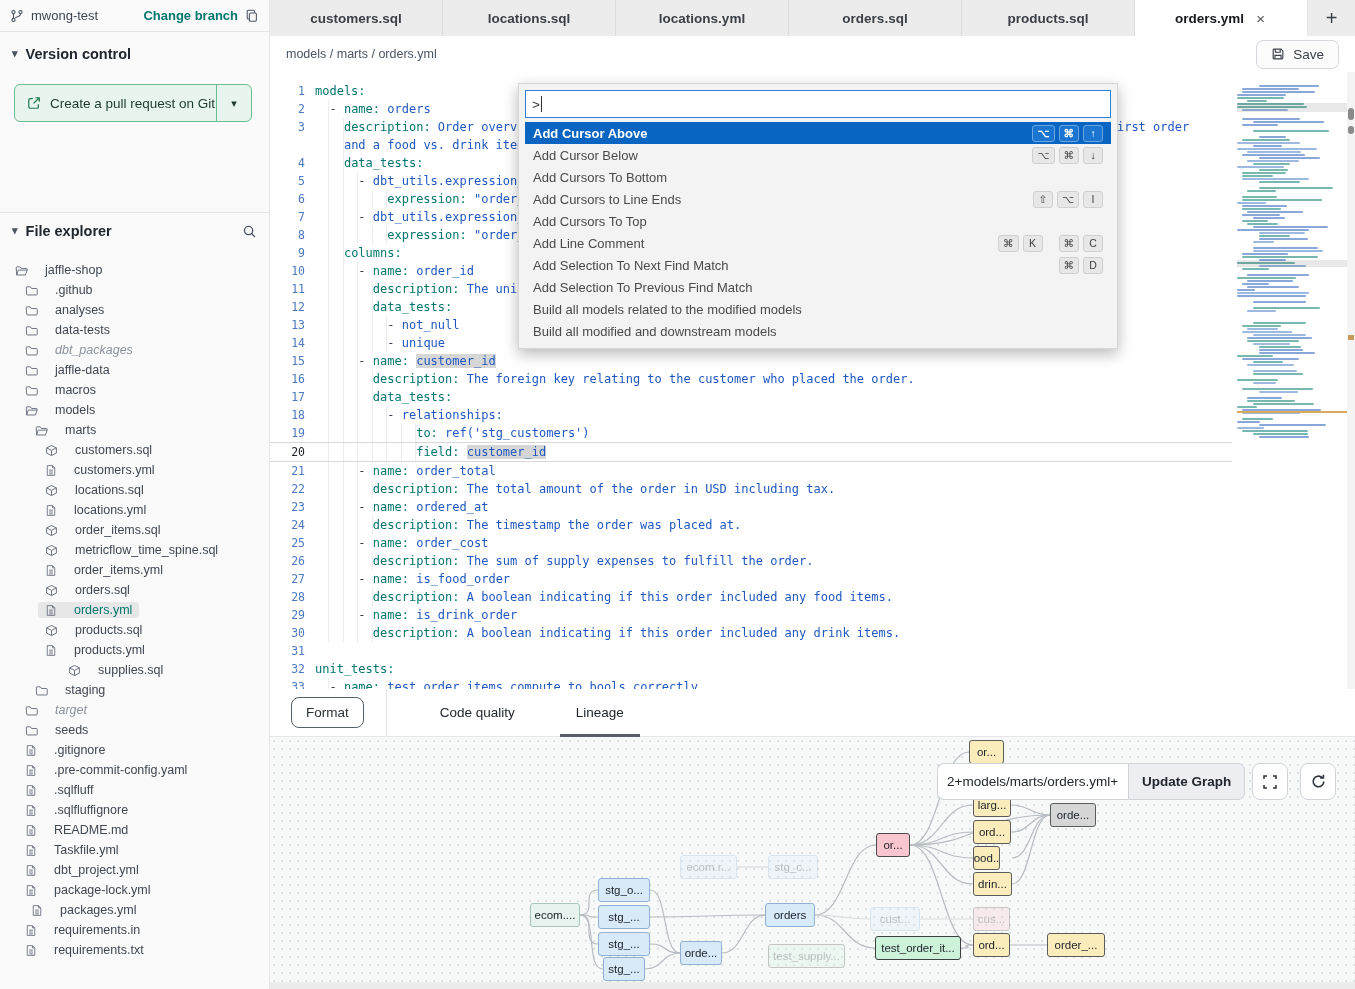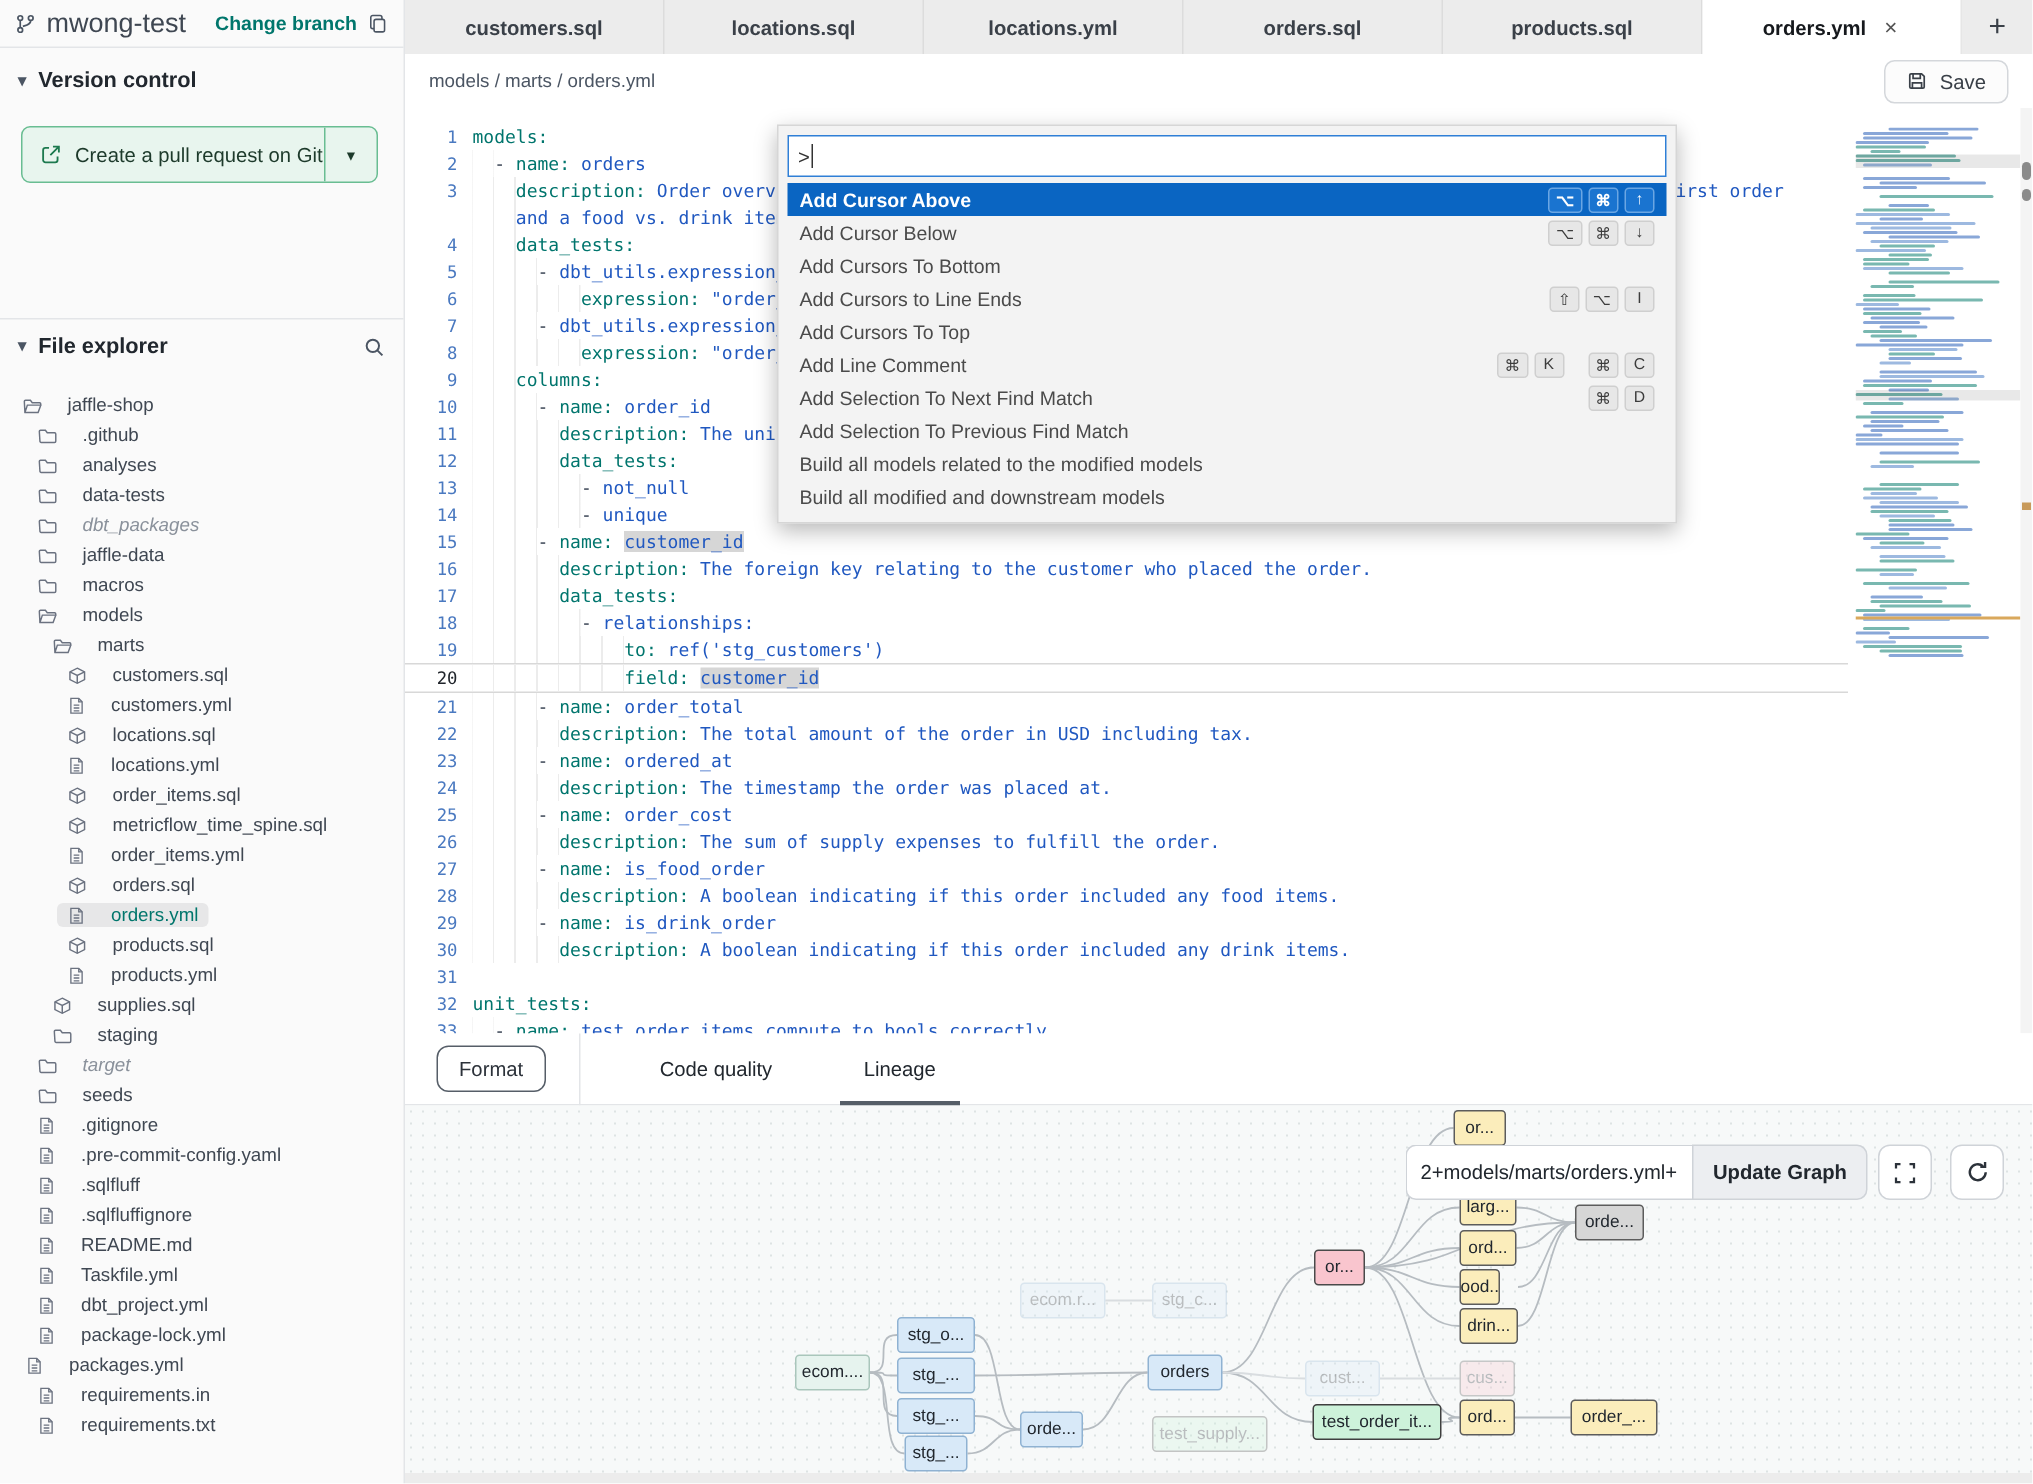--- a/index.html
+++ b/index.html
@@ -2,21 +2,21 @@
 <html><head>
 <meta charset="utf-8">
 <style>
   * { margin:0; padding:0; box-sizing:border-box; }
   html,body { width:1355px; height:989px; overflow:hidden; font-family:"Liberation Sans",sans-serif; background:#fff; color:#32373d; }
   .app { position:relative; width:1355px; height:989px; }
 
   
   .sidebar { position:absolute; left:0; top:0; width:270px; height:989px; background:#fafafa; border-right:1px solid #e3e5e8; }
   .branch-row { height:32px; display:flex; align-items:center; padding:0 10px; gap:7px; border-bottom:1px solid #e3e5e8; }
-  .branch-name { font-size:18px; color:#3f4752; flex:0 0 auto; }
+  .branch-name { font-size:13px; color:#3f4752; flex:0 0 auto; }
   .branch-spacer { flex:1; }
   .link-teal { color:#00766c; font-size:13px; font-weight:600; cursor:pointer; }
   .icon-svg { display:inline-flex; align-items:center; justify-content:center; }
   .section-head { display:flex; align-items:center; gap:8px; padding:14px 12px 8px 12px; font-size:14.5px; font-weight:700; color:#21272e; }
   .chev { font-size:11px; color:#4b5563; transform:translateY(-1px); }
   .pr-button { position:absolute; left:14px; top:84px; width:238px; height:38px; display:flex; border:1px solid #69bd92; border-radius:6px; background:#e8f5ee; cursor:pointer; overflow:hidden; }
   .pr-main { flex:1; display:flex; align-items:center; gap:9px; padding:0 12px; font-size:13.5px; color:#1d3a2b; border-right:1px solid #69bd92; white-space:nowrap; overflow:hidden; }
   .pr-caret { width:34px; display:flex; align-items:center; justify-content:center; color:#1d3a2b; font-size:11px; }
   .fe-head { position:absolute; left:0; top:212px; width:100%; display:flex; align-items:center; gap:8px; padding:10px 12px; font-size:14.5px; font-weight:700; color:#21272e; border-top:1px solid #e3e5e8; }
   .fe-search { margin-left:auto; }
@@ -366,21 +366,21 @@
           <div class="tree-inner">
             <span class="icon-svg">
               <svg width="12" height="13" viewBox="0 0 16 16" fill="none" stroke="#6b7280" stroke-width="1.2">
                 <path d="M3 1.5h7l3 3v10H3z"></path>
                 <path d="M10 1.5v3h3M5.5 7.5h5M5.5 10h5M5.5 12.5h5"></path>
               </svg>
             </span>
             <span>products.yml</span>
           </div>
         </div>
-        <div class="tree-item" style="padding-left: 28px;">
+        <div class="tree-item" style="padding-left: 38px; margin-left: 23px;">
           <div class="tree-inner">
             <span class="icon-svg">
               <svg width="13" height="13" viewBox="0 0 16 16" fill="none" stroke="#6b7280" stroke-width="1.2">
                 <path d="M8 1.8 14 4.8v6.4L8 14.2 2 11.2V4.8z"></path>
                 <path d="M2 4.8 8 7.8l6-3M8 7.8v6.4"></path>
               </svg>
             </span>
             <span>supplies.sql</span>
           </div>
         </div>
@@ -495,21 +495,21 @@
           <div class="tree-inner">
             <span class="icon-svg">
               <svg width="12" height="13" viewBox="0 0 16 16" fill="none" stroke="#6b7280" stroke-width="1.2">
                 <path d="M3 1.5h7l3 3v10H3z"></path>
                 <path d="M10 1.5v3h3M5.5 7.5h5M5.5 10h5M5.5 12.5h5"></path>
               </svg>
             </span>
             <span>package-lock.yml</span>
           </div>
         </div>
-        <div class="tree-item" style="padding-left: 10px;">
+        <div class="tree-item" style="padding-left: 24px;">
           <div class="tree-inner">
             <span class="icon-svg">
               <svg width="12" height="13" viewBox="0 0 16 16" fill="none" stroke="#6b7280" stroke-width="1.2">
                 <path d="M3 1.5h7l3 3v10H3z"></path>
                 <path d="M10 1.5v3h3M5.5 7.5h5M5.5 10h5M5.5 12.5h5"></path>
               </svg>
             </span>
             <span>packages.yml</span>
           </div>
         </div>

